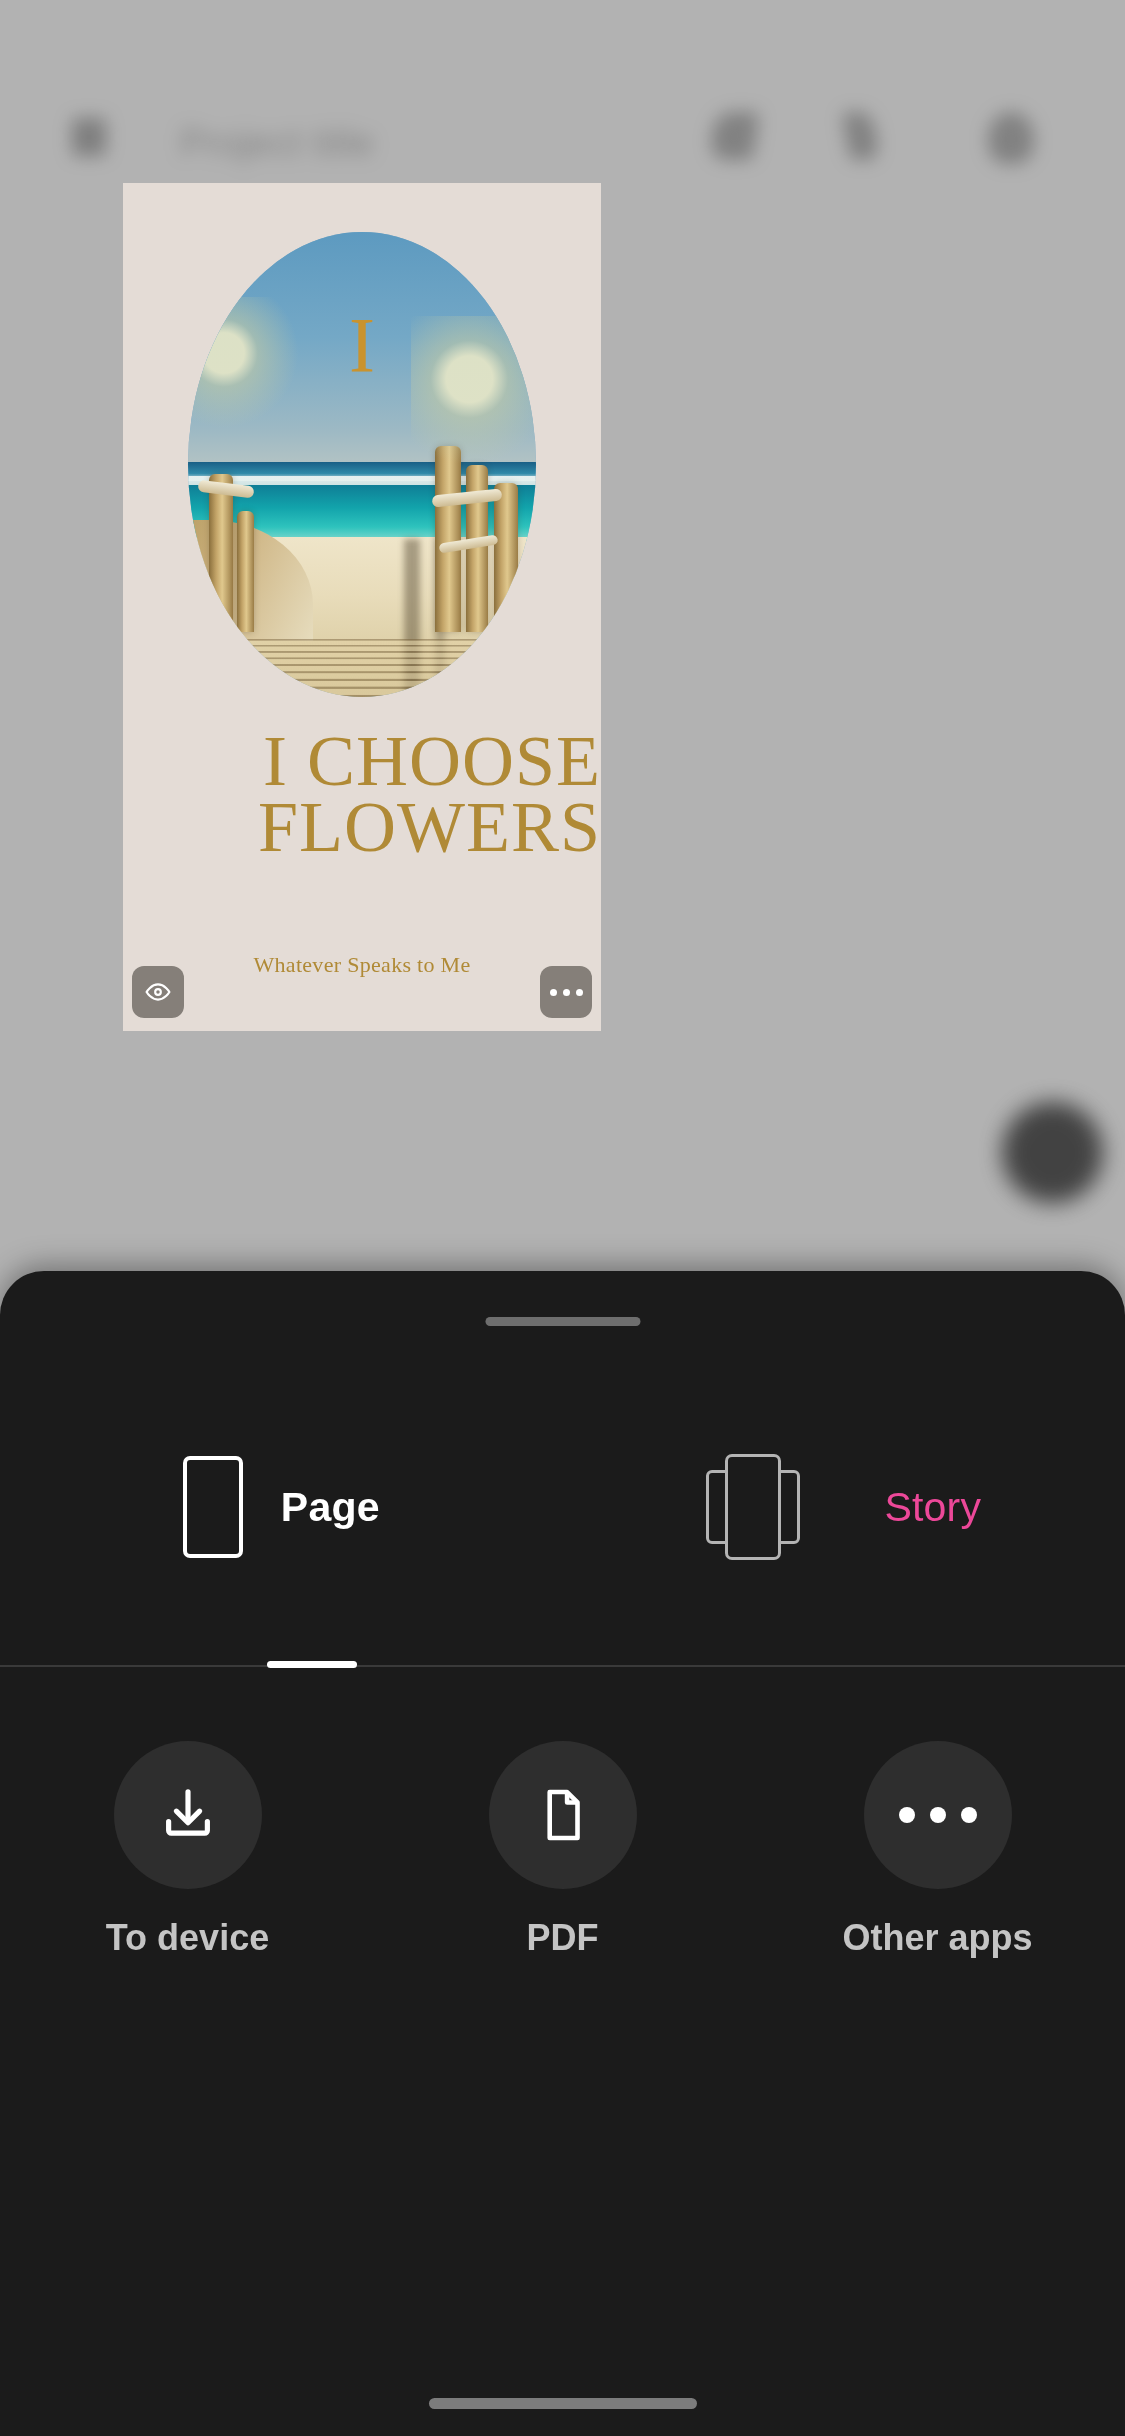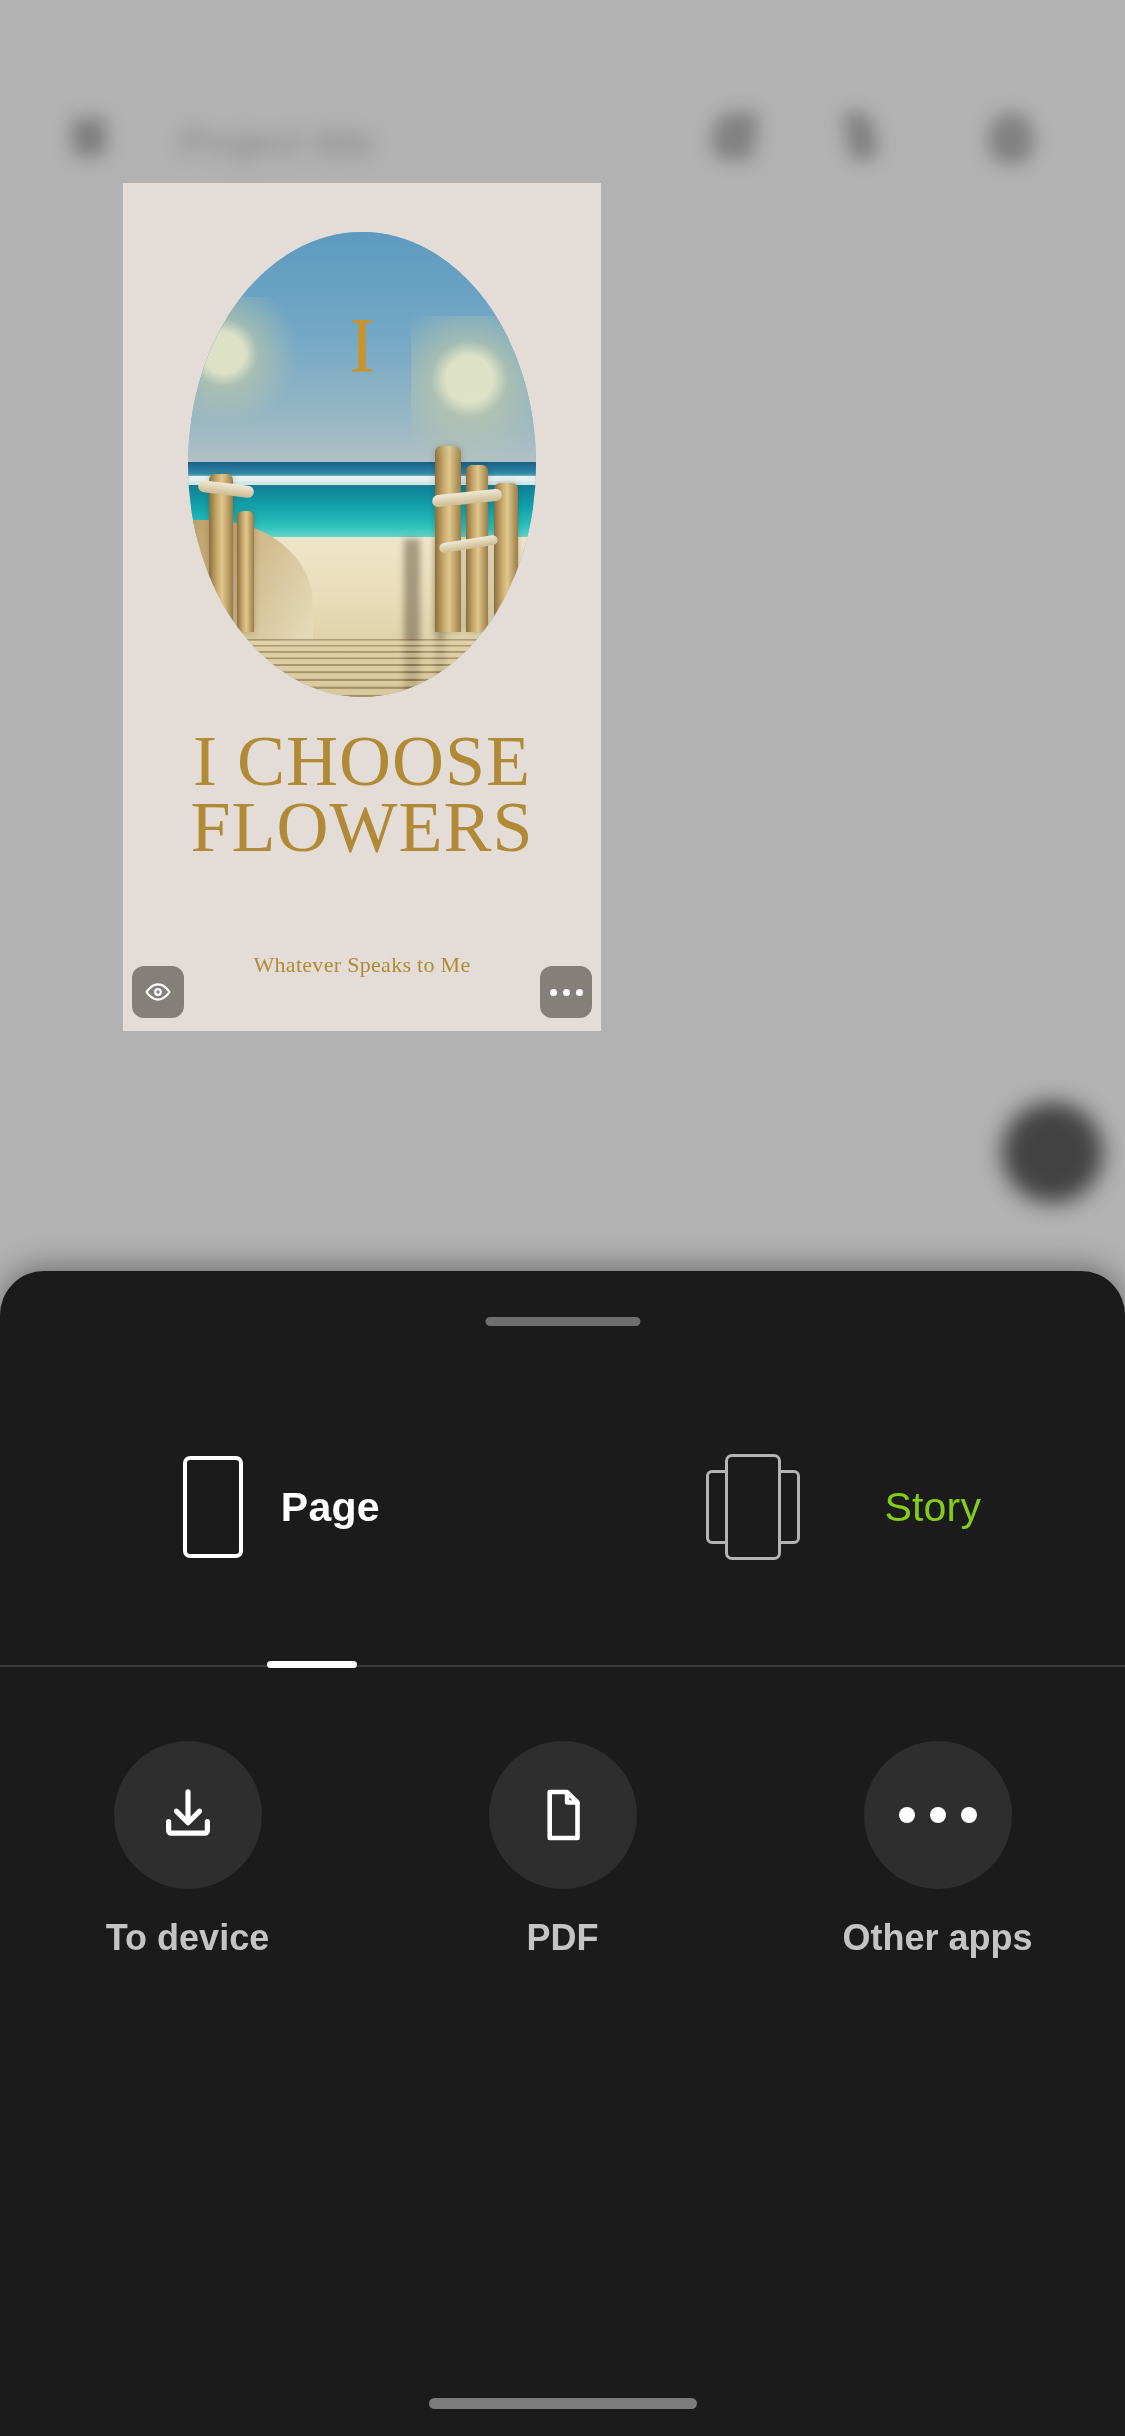--- a/index.html
+++ b/index.html
@@ -132,21 +132,21 @@
     text-align: center;
     font-family: "Liberation Serif", serif;
     font-size: 78px; line-height: 1;
     color: #c9932e;
     letter-spacing: 0;
   }
 
   #headline {
     position: absolute;
     left: 0; right: 0; top: 545px;
-    text-align: center;
+    text-align: right;
     font-family: "Liberation Serif", serif;
     font-size: 72px;
     line-height: .92;
     color: #b08a36;
     letter-spacing: 1px;
     white-space: pre-line;
   }
   #subtitle {
     position: absolute;
     left: 0; right: 0; top: 757px;
@@ -210,21 +210,21 @@
     display: flex;
     align-items: center;
     justify-content: center;
     gap: 38px;
   }
   .fmt-label {
     font-size: 41px;
     letter-spacing: .2px;
   }
   .fmt-tab.active .fmt-label { color: #ffffff; font-weight: bold; }
-  .fmt-tab.inactive .fmt-label { color: #84cc16; margin-left: 46px; }
+  .fmt-tab.inactive .fmt-label { color: #ec4899; margin-left: 46px; }
 
   .icon-page {
     width: 60px; height: 102px;
     border: 4px solid #ffffff;
     border-radius: 7px;
   }
   .icon-story {
     position: relative;
     width: 94px; height: 106px;
   }

